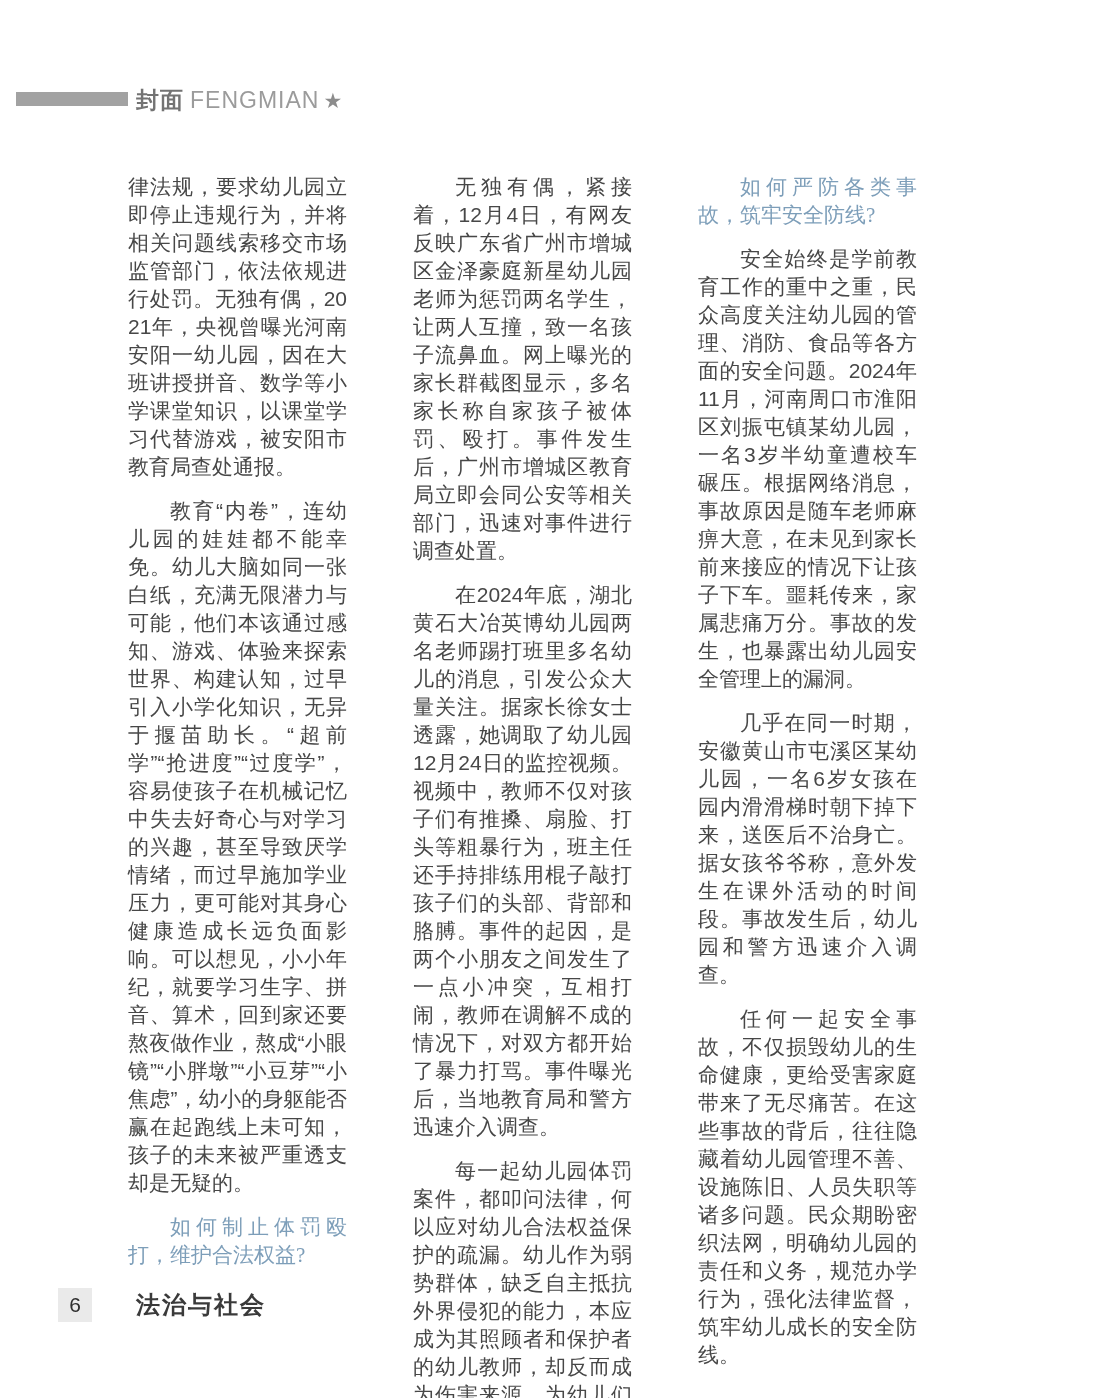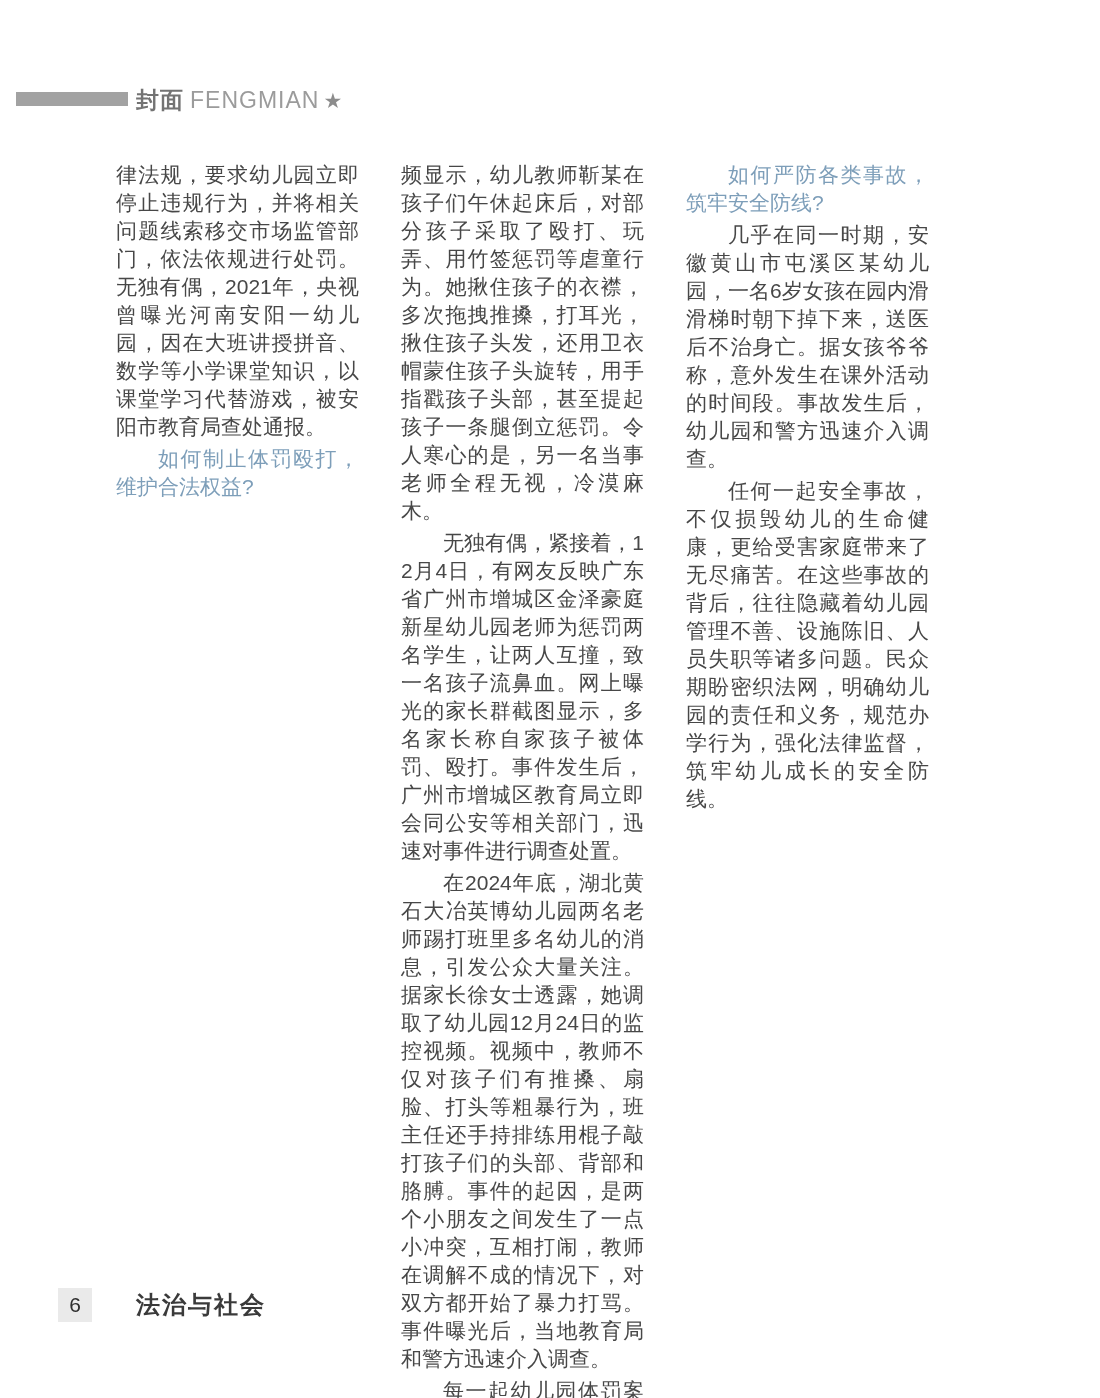--- a/index.html
+++ b/index.html
@@ -19,29 +19,29 @@
   .header-en{color:#9b9b9b;margin-left:6px;}
   .header-star{color:#8c8c8c;font-size:21px;margin-left:4px;}
   
   .columns{
     position:absolute;left:112px;top:157px;
     width:822px;height:1125px;
     display:flex;gap:34px;
   }
   .col{width:251px;flex:0 0 251px;}
   .col p{
-    margin:4px;
+    margin:16px;
     font-size:21px;line-height:28px;
     color:#474747;
     text-align:justify;
     text-justify:inter-character;
     word-break:break-all;
   }
   .col p.indent{text-indent:2em;}
-  .col p.heading{color:#7d9eb9;}
+  .col p.heading{color:#7d9eb9;font-family:Liberation Serif, serif;}
   
   .footer{position:absolute;left:58px;top:1288px;display:flex;align-items:center;}
   .page-num{
     display:inline-flex;align-items:center;justify-content:center;
     min-width:34px;height:34px;background:#eaeaea;
     font-size:21px;color:#2f2f2f;
   }
   .pub-name{margin-left:44px;font-size:24px;font-weight:bold;color:#3a3a3a;letter-spacing:2px;}
 </style>
 </head>
@@ -52,30 +52,31 @@
   <div class="header">
     <div class="header-bar"></div>
     <div class="header-title">
       <span class="header-cn">封面</span><span class="header-en">FENGMIAN</span><span class="header-star">★</span>
     </div>
   </div>
 
   <div class="columns">
     <div class="col" id="col-0">
         <p class="">律法规，要求幼儿园立即停止违规行为，并将相关问题线索移交市场监管部门，依法依规进行处罚。无独有偶，2021年，央视曾曝光河南安阳一幼儿园，因在大班讲授拼音、数学等小学课堂知识，以课堂学习代替游戏，被安阳市教育局查处通报。</p>
+        <p class="indent ">教育“内卷”，连幼儿园的娃娃都不能幸免。幼儿大脑如同一张白纸，充满无限潜力与可能，他们本该通过感知、游戏、体验来探索世界、构建认知，过早引入小学化知识，无异于揠苗助长。“超前学”“抢进度”“过度学”，容易使孩子在机械记忆中失去好奇心与对学习的兴趣，甚至导致厌学情绪，而过早施加学业压力，更可能对其身心健康造成长远负面影响。可以想见，小小年纪，就要学习生字、拼音、算术，回到家还要熬夜做作业，熬成“小眼镜”“小胖墩”“小豆芽”“小焦虑”，幼小的身躯能否赢在起跑线上未可知，孩子的未来被严重透支却是无疑的。</p>
         <p class="indent heading">如何制止体罚殴打，维护合法权益?</p>
       </div>
     <div class="col" id="col-1">
-        <p class="">频显示，幼儿教师靳某在孩子们午休起床后，对部分孩子采取了殴打、玩弄、用竹签惩罚等虐童行为。她揪住孩子的衣襟，多次拖拽推搡，打耳光，揪住孩子头发，还用卫衣帽蒙住孩子头旋转，用手指戳孩子头部，甚至提起孩子一条腿倒立惩罚。令人寒心的是，另一名当事老师全程无视，冷漠麻木。</p>
         <p class="indent ">无独有偶，紧接着，12月4日，有网友反映广东省广州市增城区金泽豪庭新星幼儿园老师为惩罚两名学生，让两人互撞，致一名孩子流鼻血。网上曝光的家长群截图显示，多名家长称自家孩子被体罚、殴打。事件发生后，广州市增城区教育局立即会同公安等相关部门，迅速对事件进行调查处置。</p>
         <p class="indent ">在2024年底，湖北黄石大冶英博幼儿园两名老师踢打班里多名幼儿的消息，引发公众大量关注。据家长徐女士透露，她调取了幼儿园12月24日的监控视频。视频中，教师不仅对孩子们有推搡、扇脸、打头等粗暴行为，班主任还手持排练用棍子敲打孩子们的头部、背部和胳膊。事件的起因，是两个小朋友之间发生了一点小冲突，互相打闹，教师在调解不成的情况下，对双方都开始了暴力打骂。事件曝光后，当地教育局和警方迅速介入调查。</p>
         <p class="indent ">每一起幼儿园体罚案件，都叩问法律，何以应对幼儿合法权益保护的疏漏。幼儿作为弱势群体，缺乏自主抵抗外界侵犯的能力，本应成为其照顾者和保护者的幼儿教师，却反而成为伤害来源。为幼儿们营造一个安全、健康、和谐的成长环境，成为立法亟待解决的问题。</p>
       </div>
     <div class="col" id="col-2">
         <p class="indent heading">如何严防各类事故，筑牢安全防线?</p>
+        <p class="indent ">安全始终是学前教育工作的重中之重，民众高度关注幼儿园的管理、消防、食品等各方面的安全问题。2024年11月，河南周口市淮阳区刘振屯镇某幼儿园，一名3岁半幼童遭校车碾压。根据网络消息，事故原因是随车老师麻痹大意，在未见到家长前来接应的情况下让孩子下车。噩耗传来，家属悲痛万分。事故的发生，也暴露出幼儿园安全管理上的漏洞。</p>
         <p class="indent ">几乎在同一时期，安徽黄山市屯溪区某幼儿园，一名6岁女孩在园内滑滑梯时朝下掉下来，送医后不治身亡。据女孩爷爷称，意外发生在课外活动的时间段。事故发生后，幼儿园和警方迅速介入调查。</p>
         <p class="indent ">任何一起安全事故，不仅损毁幼儿的生命健康，更给受害家庭带来了无尽痛苦。在这些事故的背后，往往隐藏着幼儿园管理不善、设施陈旧、人员失职等诸多问题。民众期盼密织法网，明确幼儿园的责任和义务，规范办学行为，强化法律监督，筑牢幼儿成长的安全防线。</p>
       </div>
   </div>
 
   <div class="footer">
     <span class="page-num">6</span>
     <span class="pub-name">法治与社会</span>
   </div>
 

